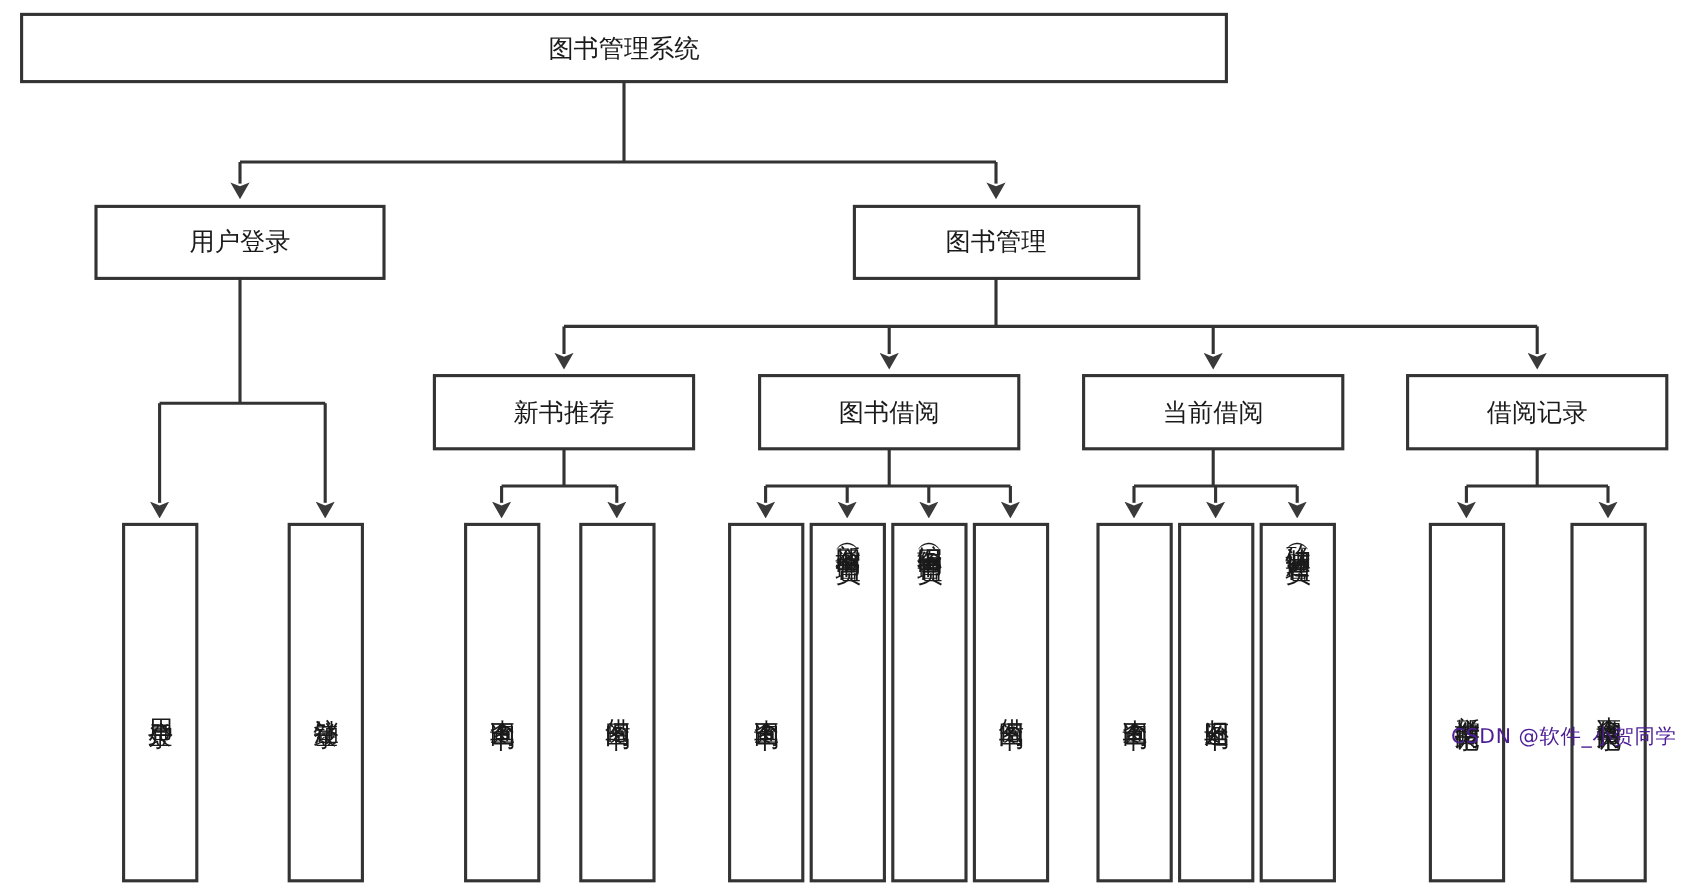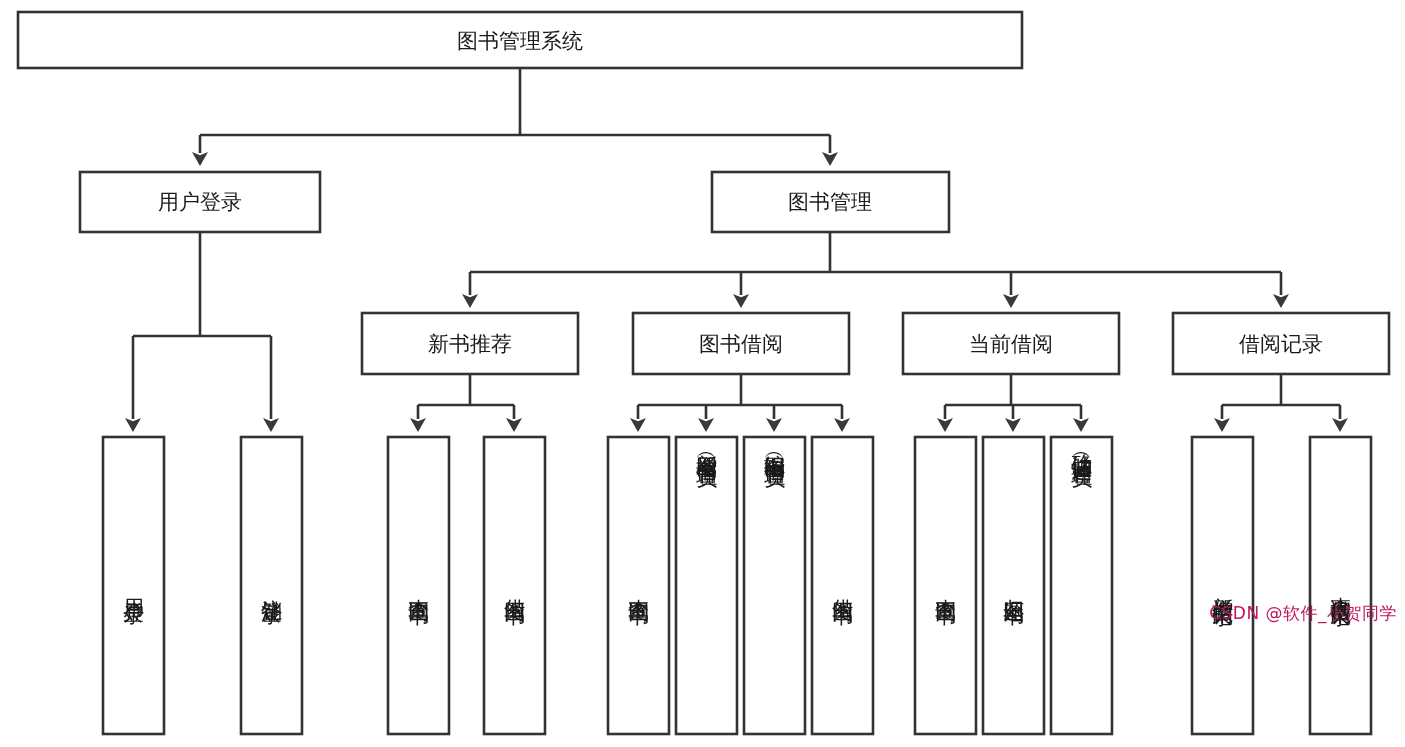--- a/index.html
+++ b/index.html
@@ -65,21 +65,21 @@
     color: #1a1a1a;
     white-space: nowrap;
     text-align: center;
   }
   .watermark {
     position: absolute;
     right: 8px;
     bottom: 4px;
     font-family: "DejaVu Sans", "Liberation Sans", sans-serif;
     font-size: 17px;
-    color: #be185d;
+    color: #4c1d95;
     letter-spacing: 0.5px;
     white-space: nowrap;
   }
 </style>
 </head>
 <body>
 
 <div id="diagram-root">
 
   <svg class="diagram" viewBox="0 0 1405 747">

